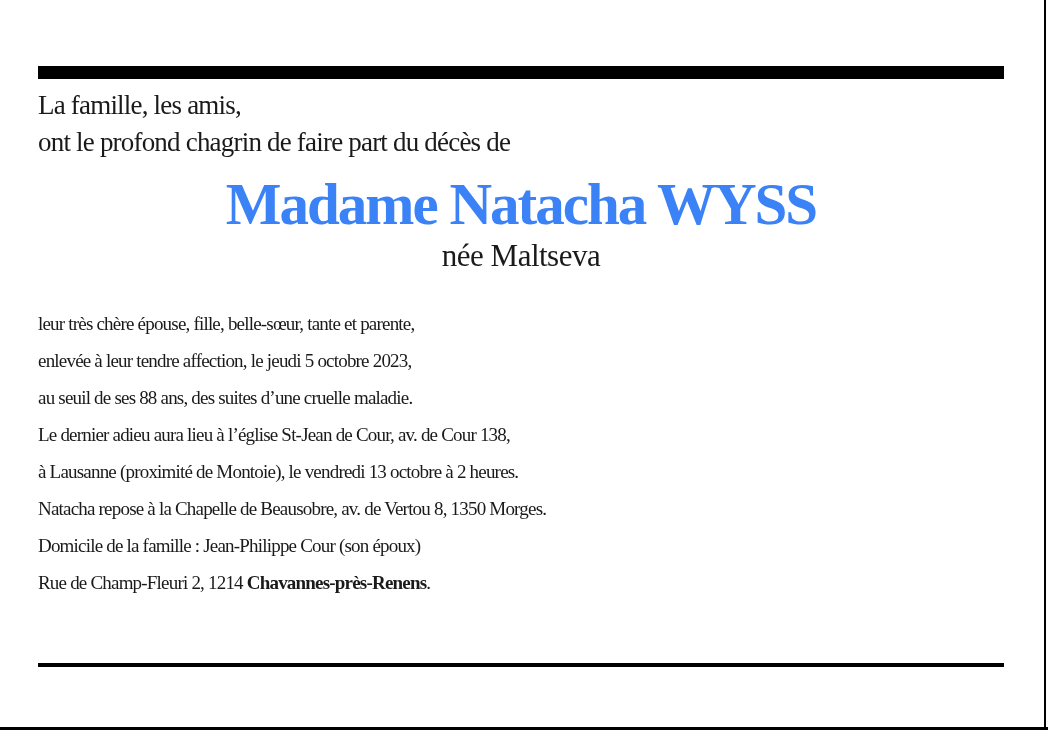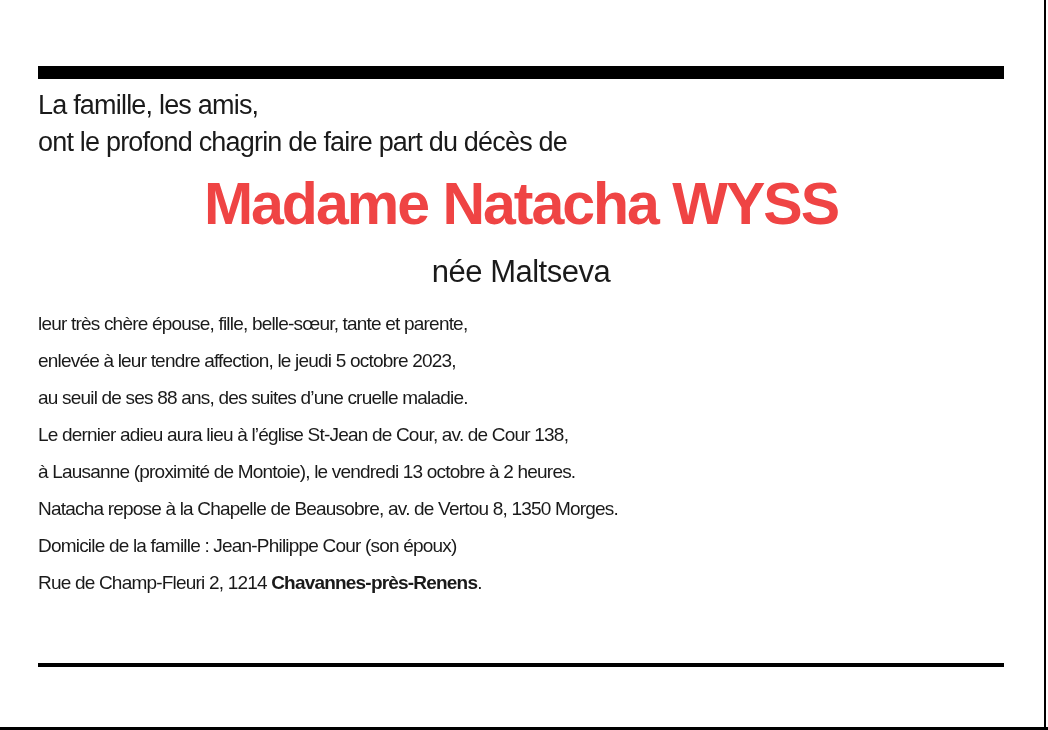--- a/index.html
+++ b/index.html
@@ -3,21 +3,21 @@
 <meta charset="utf-8">
 <style>
   * { margin: 0; padding: 0; box-sizing: border-box; }
   html, body { background: #ffffff; }
   .page {
     position: relative;
     width: 1048px;
     height: 730px;
     background: #ffffff;
     overflow: hidden;
-    font-family: Liberation Sans, sans-serif;
+    font-family: Liberation Serif, serif;
     color: #1a1a1a;
   }
   .top-bar {
     position: absolute;
     left: 38px;
     top: 66px;
     width: 966px;
     height: 13px;
     background: #000000;
   }
@@ -34,27 +34,27 @@
   .title {
     position: absolute;
     left: 38px;
     top: 174px;
     width: 966px;
     text-align: center;
     font-size: 59px;
     line-height: 60px;
     font-weight: 700;
     letter-spacing: -2px;
-    color: #ef4444;
+    color: #3b82f6;
     white-space: nowrap;
   }
   .subtitle {
     position: absolute;
     left: 38px;
-    top: 252px;
+    top: 236px;
     width: 966px;
     text-align: center;
     font-size: 31px;
     line-height: 40px;
     font-weight: 400;
     letter-spacing: -0.5px;
     white-space: nowrap;
   }
   .body-text {
     position: absolute;

